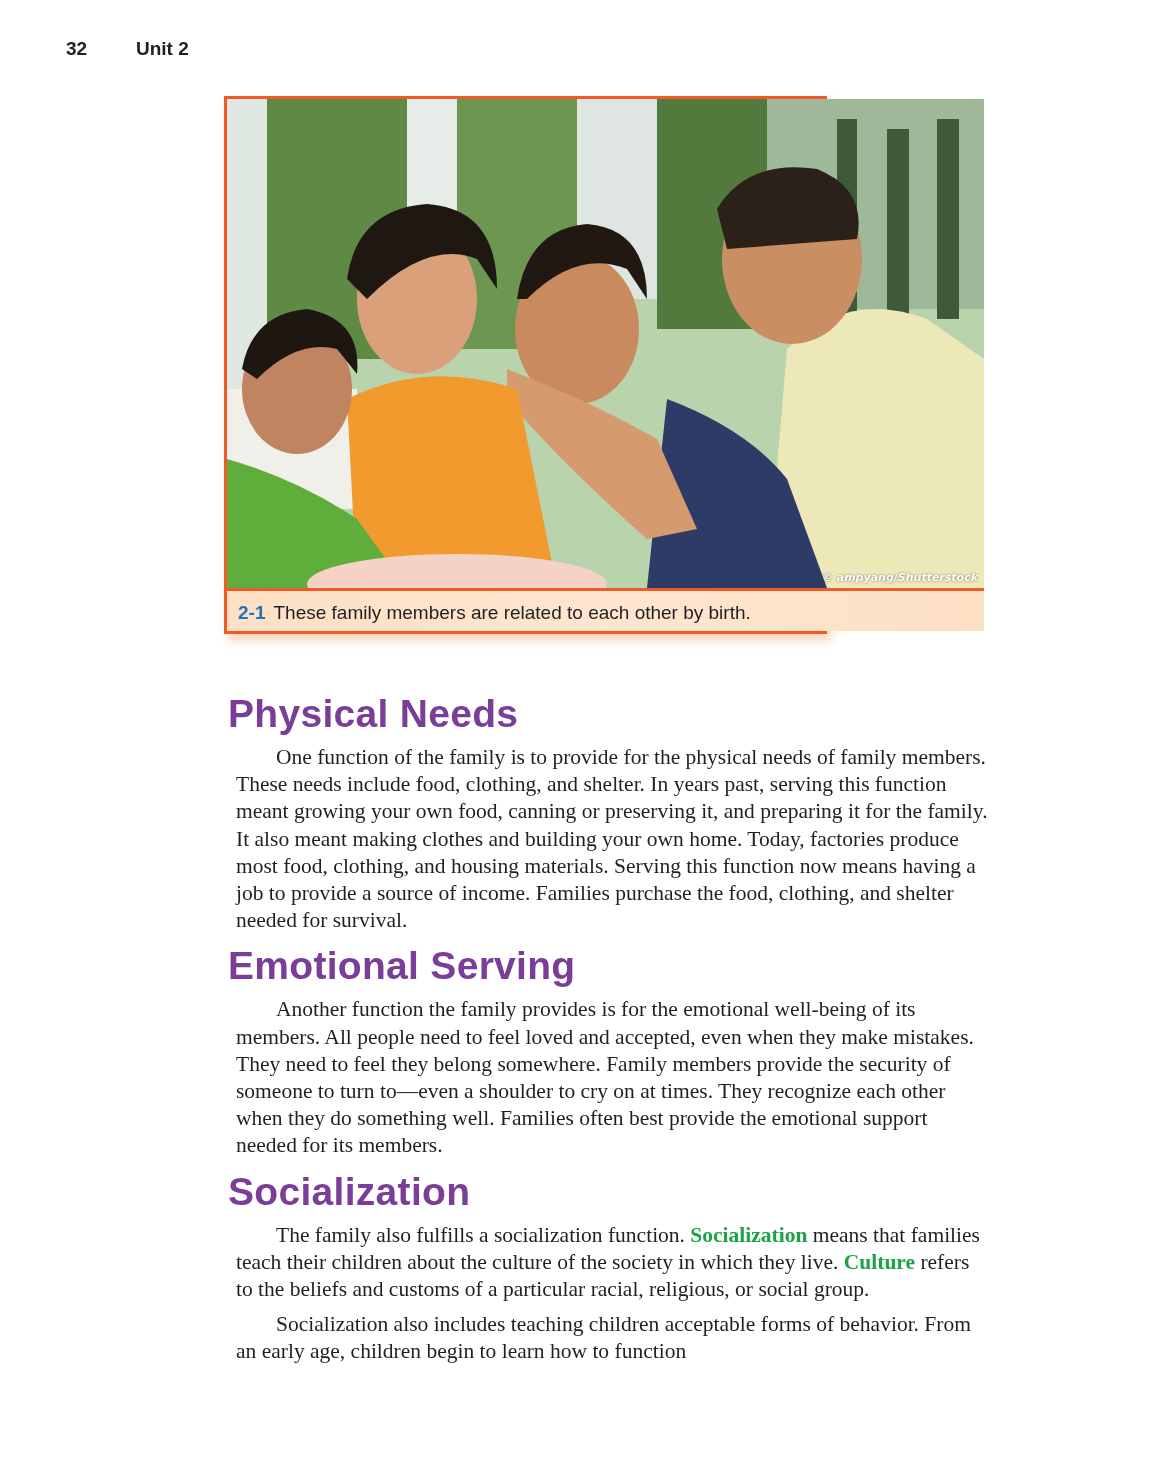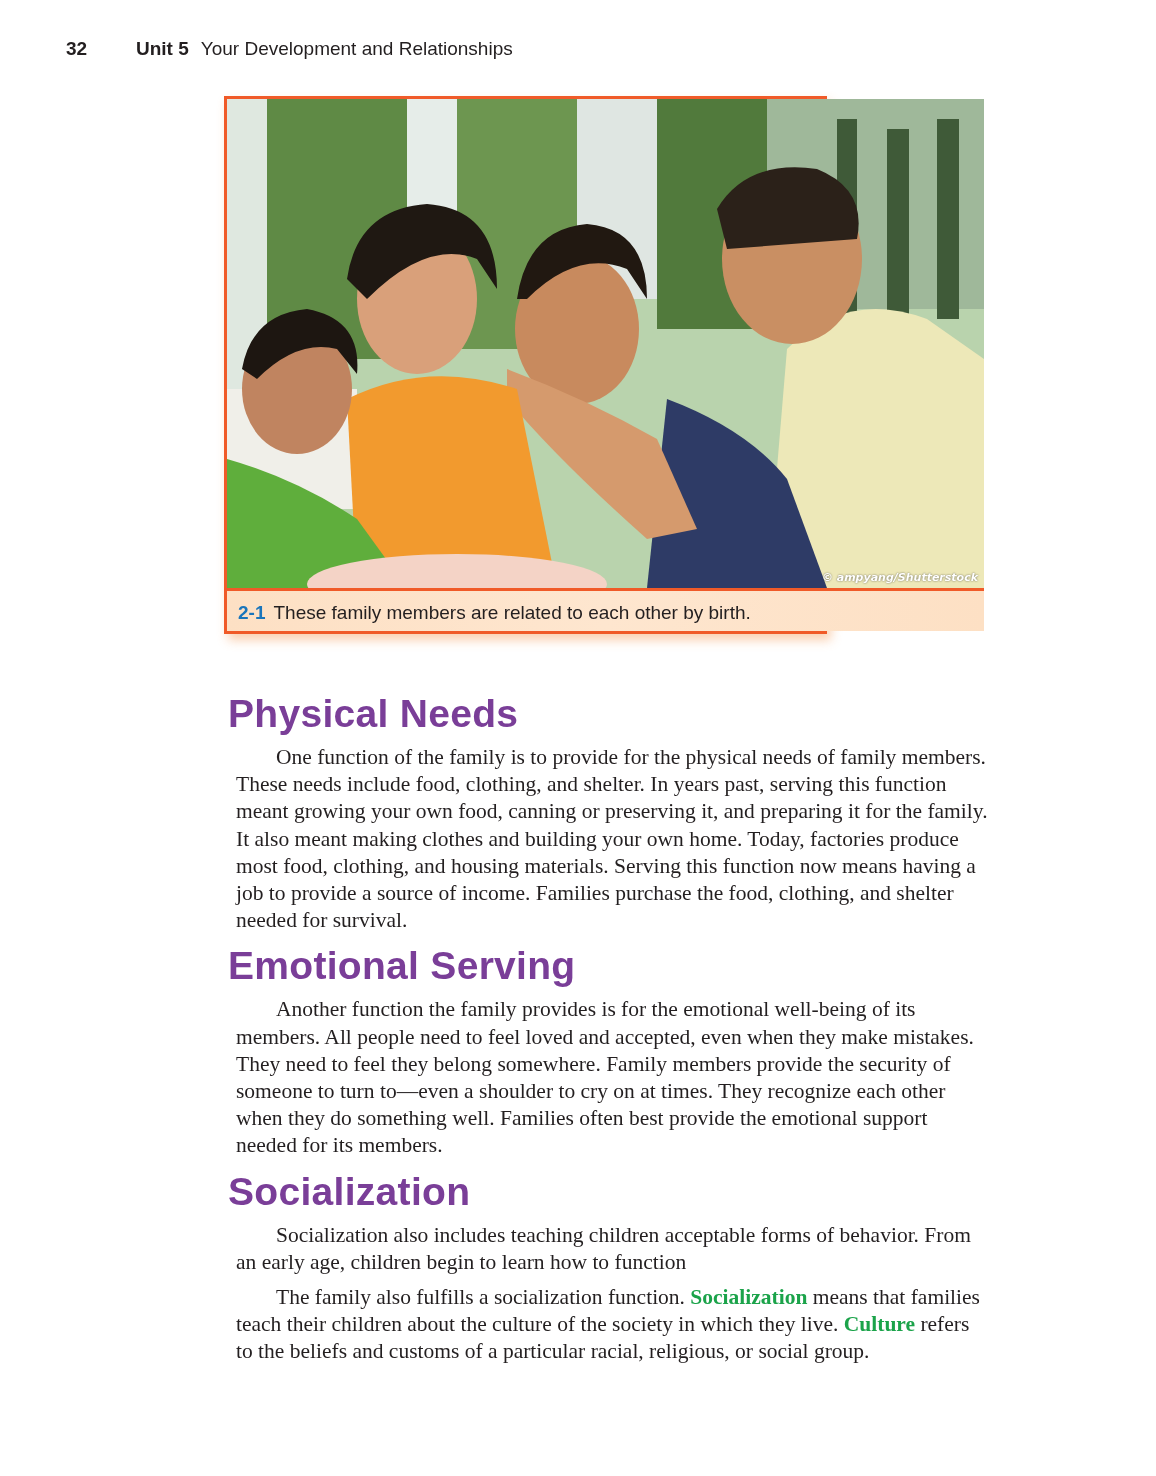--- a/index.html
+++ b/index.html
@@ -51,22 +51,21 @@
   }
   p { margin: 8px; text-indent: 40px; }
   .sec { margin-bottom: 10px; }
   .term { color: #1ba34a; font-weight: bold; }
 </style>
 </head>
 <body>
 
 <div class="running-head">
   <span class="page-num">32</span>
-  <span class="unit">Unit 5</span>
-  <span>Your Development and Relationships</span>
+  <span class="unit">Unit 2</span>
 </div>
 
 <div class="figure">
   <div class="photo" aria-label="Family of four — a teenage boy, a mother, a teenage daughter, and a father with glasses — smiling and hugging on a couch">
     <svg width="757" height="489" viewBox="0 0 757 489">
 
       <rect x="0" y="0" width="757" height="489" fill="#b9d3ad"></rect>
       <rect x="0" y="0" width="40" height="300" fill="#dfe8e0"></rect>
       <rect x="40" y="0" width="140" height="260" fill="#5f8a45"></rect>
       <rect x="180" y="0" width="50" height="120" fill="#e6ede9"></rect>
@@ -109,16 +108,16 @@
   <div class="sec">
     <h2>Physical Needs</h2>
     <p>One function of the family is to provide for the physical needs of family members. These needs include food, clothing, and shelter. In years past, serving this function meant growing your own food, canning or preserving it, and preparing it for the family. It also meant making clothes and building your own home. Today, factories produce most food, clothing, and housing materials. Serving this function now means having a job to provide a source of income. Families purchase the food, clothing, and shelter needed for survival.</p>
   </div>
   <div class="sec">
     <h2>Emotional Serving</h2>
     <p>Another function the family provides is for the emotional well-being of its members. All people need to feel loved and accepted, even when they make mistakes. They need to feel they belong somewhere. Family members provide the security of someone to turn to—even a shoulder to cry on at times. They recognize each other when they do something well. Families often best provide the emotional support needed for its members.</p>
   </div>
   <div class="sec">
     <h2>Socialization</h2>
+    <p><span>The family also fulfills a socialization function. </span><span class="term">Socialization</span><span> means that families teach their children about the culture of the society in which they live. </span><span class="term">Culture</span><span> refers to the beliefs and customs of a particular racial, religious, or social group.</span></p>
     <p>Socialization also includes teaching children acceptable forms of behavior. From an early age, children begin to learn how to function</p>
-    <p><span>The family also fulfills a socialization function. </span><span class="term">Socialization</span><span> means that families teach their children about the culture of the society in which they live. </span><span class="term">Culture</span><span> refers to the beliefs and customs of a particular racial, religious, or social group.</span></p>
   </div>
 </div>
 
 </body></html>

